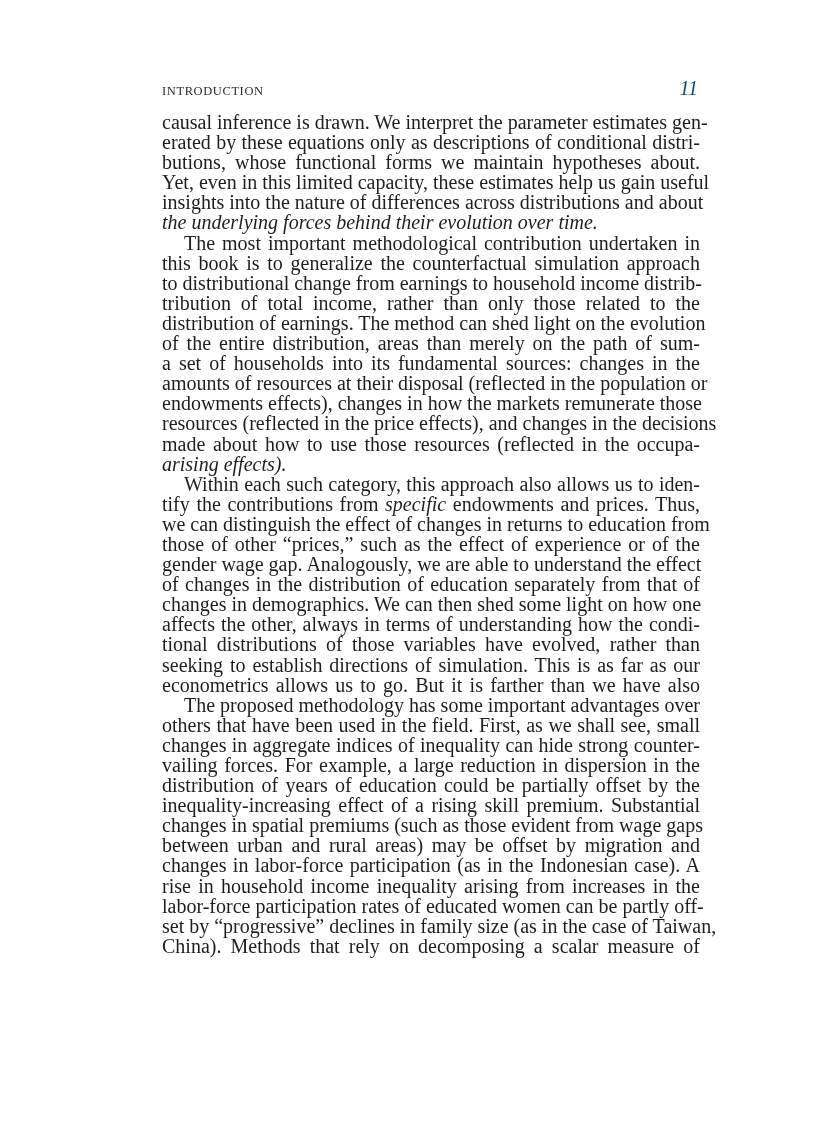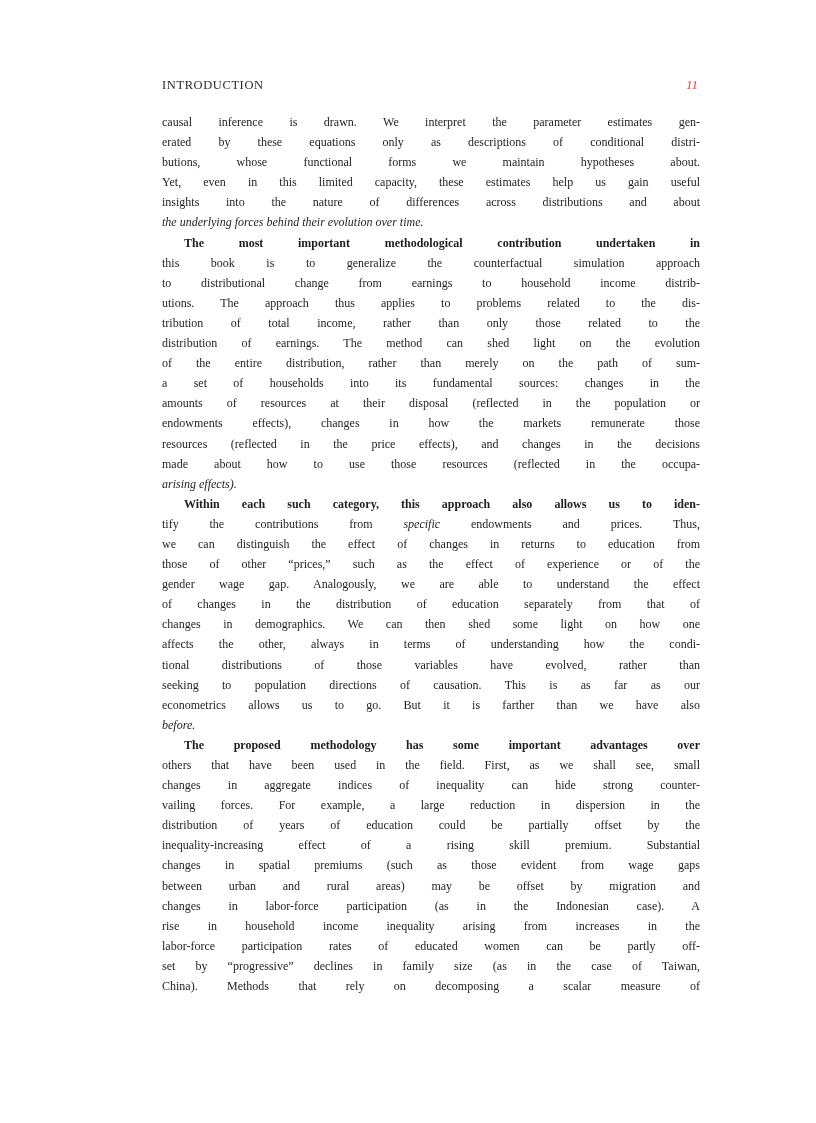--- a/index.html
+++ b/index.html
@@ -28,44 +28,43 @@
       height: 22px;
       margin-bottom: 13px;
     }
     .running-title {
       font-size: 12.5px;
       letter-spacing: 0.6px;
       text-transform: uppercase;
       color: #2a2a2a;
     }
     .folio {
-      font-size: 13px;
+      font-size: 20px;
       font-style: italic;
-      color: #ef4444;
+      color: #0c4a6e;
       margin-right: 2px;
     }
     .body-text {
-      font-size: 12px;
+      font-size: 20px;
       line-height: 20.1px;
     }
     .line {
       display: block;
       text-align: justify;
       text-align-last: justify;
       white-space: nowrap;
       height: 20.1px;
       overflow: visible;
     }
     .line.last {
       text-align-last: left;
       font-style: italic;
     }
     .line.indent {
       padding-left: 22px;
-      font-weight: bold;
     }
     .line span.it {
       font-style: italic;
     }
   </style>
 </head>
 <body>
 
 <div class="page">
   <div class="running-head">
@@ -78,44 +77,42 @@
         <span class="line">erated by these equations only as descriptions of conditional distri-</span>
         <span class="line">butions, whose functional forms we maintain hypotheses about.</span>
         <span class="line">Yet, even in this limited capacity, these estimates help us gain useful</span>
         <span class="line">insights into the nature of differences across distributions and about</span>
         <span class="line last">the underlying forces behind their evolution over time.</span>
       </div>
       <div>
         <span class="line indent">The most important methodological contribution undertaken in</span>
         <span class="line">this book is to generalize the counterfactual simulation approach</span>
         <span class="line">to distributional change from earnings to household income distrib-</span>
-        <span class="line">utions. The approach thus applies to problems related to the dis-</span>
         <span class="line">tribution of total income, rather than only those related to the</span>
         <span class="line">distribution of earnings. The method can shed light on the evolution</span>
-        <span class="line">of the entire distribution, rather than merely on the path of sum-</span>
+        <span class="line">of the entire distribution, areas than merely on the path of sum-</span>
         <span class="line">a set of households into its fundamental sources: changes in the</span>
         <span class="line">amounts of resources at their disposal (reflected in the population or</span>
         <span class="line">endowments effects), changes in how the markets remunerate those</span>
         <span class="line">resources (reflected in the price effects), and changes in the decisions</span>
         <span class="line">made about how to use those resources (reflected in the occupa-</span>
         <span class="line last">arising effects).</span>
       </div>
       <div>
         <span class="line indent">Within each such category, this approach also allows us to iden-</span>
         <span class="line">tify the contributions from <span class="it">specific</span> endowments and prices. Thus,</span>
         <span class="line">we can distinguish the effect of changes in returns to education from</span>
         <span class="line">those of other “prices,” such as the effect of experience or of the</span>
         <span class="line">gender wage gap. Analogously, we are able to understand the effect</span>
         <span class="line">of changes in the distribution of education separately from that of</span>
         <span class="line">changes in demographics. We can then shed some light on how one</span>
         <span class="line">affects the other, always in terms of understanding how the condi-</span>
         <span class="line">tional distributions of those variables have evolved, rather than</span>
-        <span class="line">seeking to population directions of causation. This is as far as our</span>
+        <span class="line">seeking to establish directions of simulation. This is as far as our</span>
         <span class="line">econometrics allows us to go. But it is farther than we have also</span>
-        <span class="line last">before.</span>
       </div>
       <div>
         <span class="line indent">The proposed methodology has some important advantages over</span>
         <span class="line">others that have been used in the field. First, as we shall see, small</span>
         <span class="line">changes in aggregate indices of inequality can hide strong counter-</span>
         <span class="line">vailing forces. For example, a large reduction in dispersion in the</span>
         <span class="line">distribution of years of education could be partially offset by the</span>
         <span class="line">inequality-increasing effect of a rising skill premium. Substantial</span>
         <span class="line">changes in spatial premiums (such as those evident from wage gaps</span>
         <span class="line">between urban and rural areas) may be offset by migration and</span>

